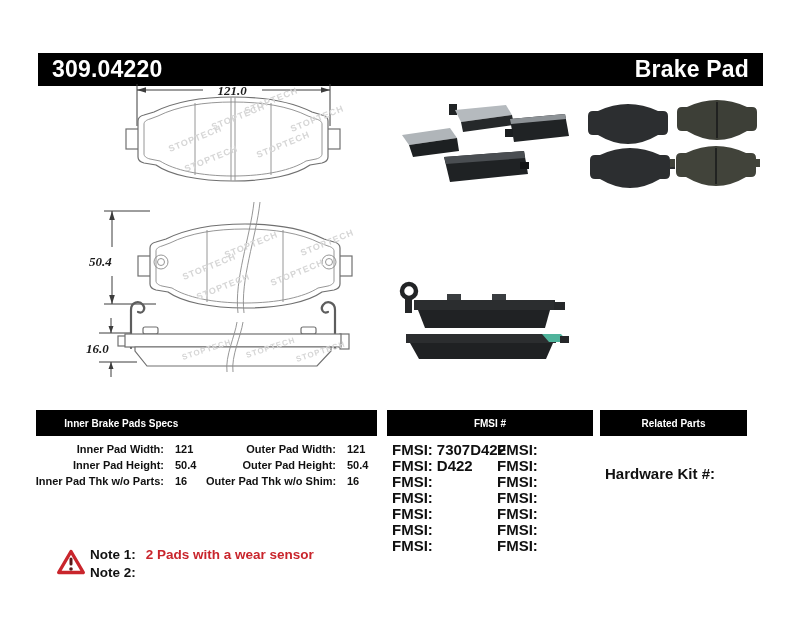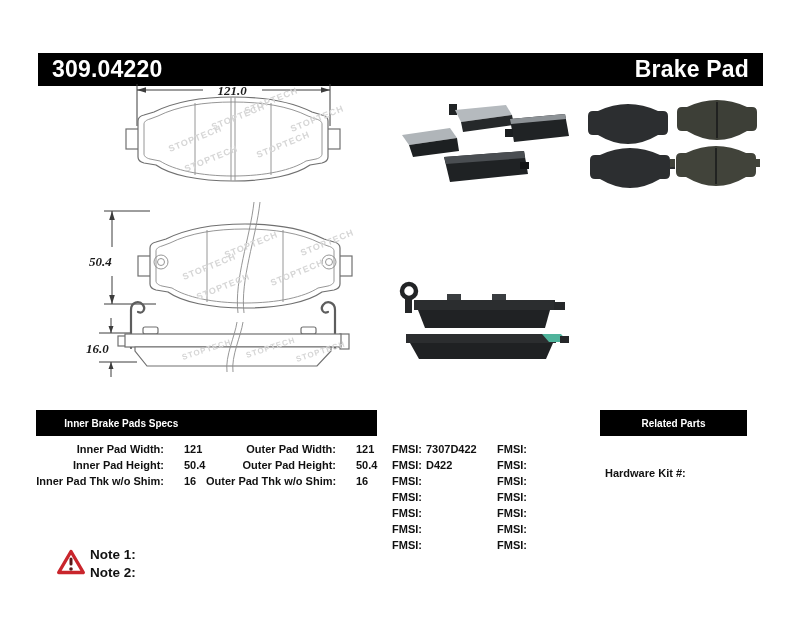--- a/index.html
+++ b/index.html
@@ -37,27 +37,27 @@
   .th-half    { width:50%; text-align:center; }
   .th-fmsi    { left:387px; width:206px; justify-content:center; }
   .th-related { left:600px; width:147px; justify-content:center; }
 
   .spec-col { position:absolute; top:441px; }
   .spec-col-inner { left:34px; }
   .spec-col-outer { left:206px; }
   .spec-row { display:flex; height:16px; align-items:center;
               font-size:11px; font-weight:bold; color:#111111; }
   .spec-label { width:130px; text-align:right; white-space:pre; }
-  .spec-value { margin-left:20px; white-space:pre; }
+  .spec-value { margin-left:11px; white-space:pre; }
 
   .fmsi-col { position:absolute; top:441px; }
   .fmsi-col-1 { left:392px; }
   .fmsi-col-2 { left:497px; }
   .fmsi-row { display:flex; height:16px; align-items:center;
-              font-size:11px; font-weight:bold; color:#111111; }
+              font-size:15px; font-weight:bold; color:#111111; }
   .fmsi-value { margin-left:4px; white-space:pre; }
 
   .related-col { position:absolute; left:605px; top:465px; }
 
   
   .warning-icon { position:absolute; left:56px; top:548px; }
   .notes-text { position:absolute; left:90px; top:547px; }
   .note-line { display:flex; align-items:baseline; height:18px;
                font-size:13.5px; font-weight:bold; color:#111111; }
   .note-red { margin-left:10px; }
@@ -206,33 +206,34 @@
       <rect x="14" y="72" width="150" height="9" fill="#2b2d2f"></rect>
       <polygon points="150,72 169,72 176,80 157,80" fill="#4fb39b"></polygon>
       <rect x="168" y="74" width="9" height="7" fill="#26282a"></rect>
       <polygon points="18,81 161,81 154,97 27,97" fill="#1f2123"></polygon>
     </g>
   </svg>
 
   <div class="th th-specs">
     <span class="th-half">Inner Brake Pads Specs</span>
   </div>
+  <div class="th th-fmsi">FMSI #</div>
   <div class="th th-related">Related Parts</div>
 
   <div class="spec-col spec-col-inner">
     <div class="spec-row">
       <span class="spec-label">Inner Pad Width:</span>
       <span class="spec-value">121</span>
     </div>
     <div class="spec-row">
       <span class="spec-label">Inner Pad Height:</span>
       <span class="spec-value">50.4</span>
     </div>
     <div class="spec-row">
-      <span class="spec-label">Inner Pad Thk w/o Shim:</span>
+      <span class="spec-label">Inner Pad Thk w/o Parts:</span>
       <span class="spec-value">16</span>
     </div>
   </div>
 
   <div class="spec-col spec-col-outer">
     <div class="spec-row">
       <span class="spec-label">Outer Pad Width:</span>
       <span class="spec-value">121</span>
     </div>
     <div class="spec-row">
@@ -316,20 +317,21 @@
 
   <svg class="warning-icon" width="30" height="28" viewBox="0 0 30 28">
     <path d="M15,3.5 L27.3,24.5 L2.7,24.5 Z" fill="#ffffff" stroke="#c9252c" stroke-width="3.4" stroke-linejoin="round"></path>
     <rect x="13.5" y="9.5" width="3" height="8" rx="1.5" fill="#5a1a1a"></rect>
     <circle cx="15" cy="21" r="1.8" fill="#5a1a1a"></circle>
   </svg>
 
   <div class="notes-text">
     <div class="note-line">
       <span>Note 1:</span>
+      <span class="note-red" style="color:#c9252c">2 Pads with a wear sensor</span>
     </div>
     <div class="note-line">
       <span>Note 2:</span>
       <span class="note-red" style="color:#c9252c"></span>
     </div>
   </div>
 
 </div>
 
 </body></html>

